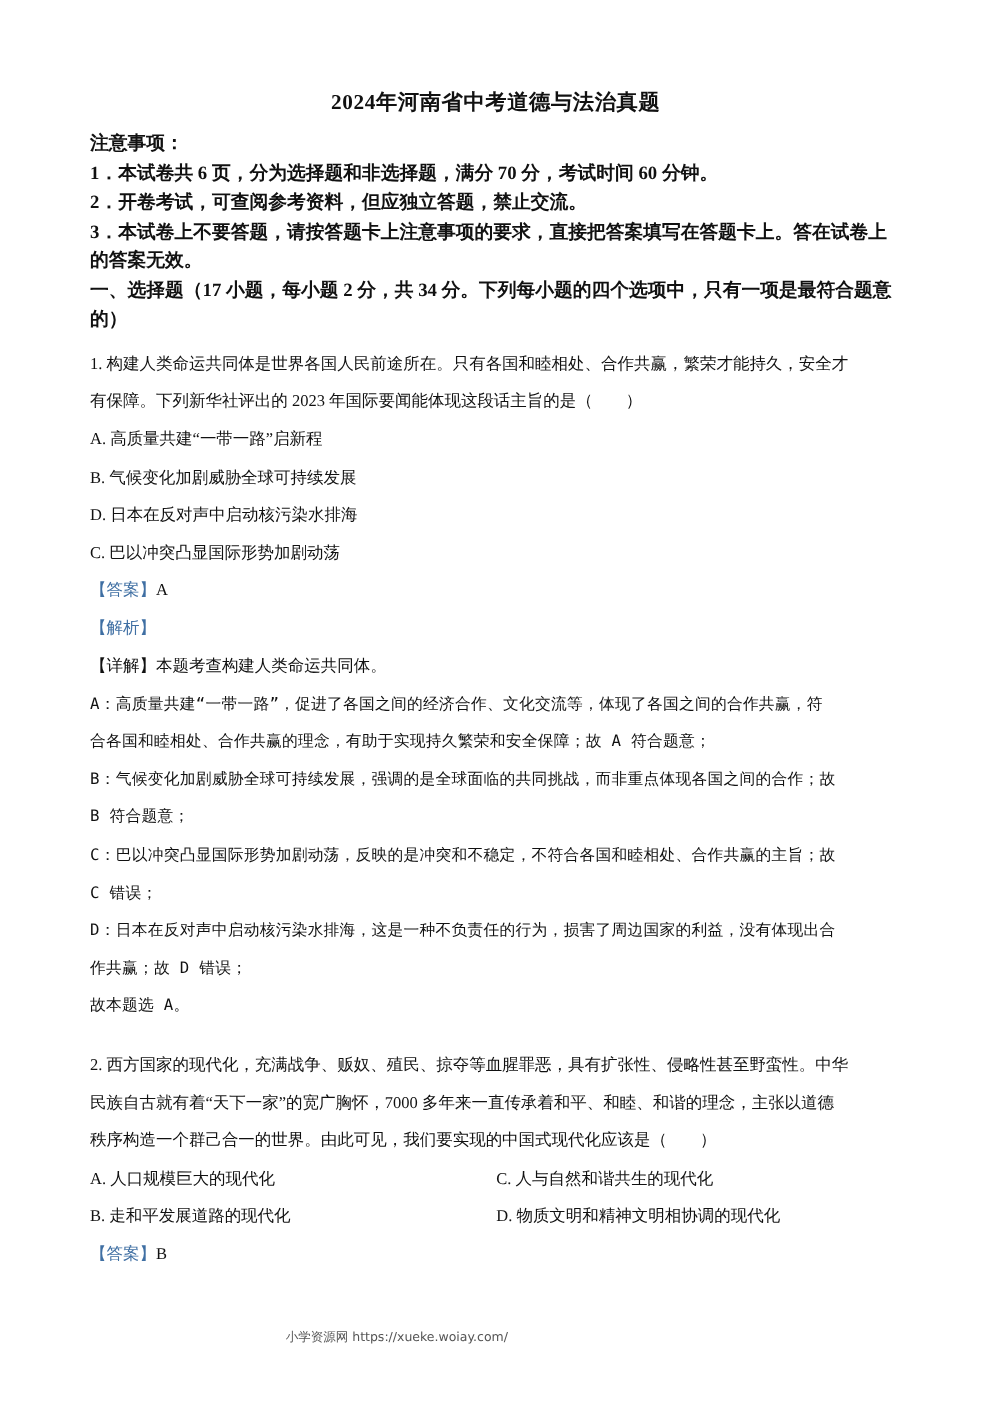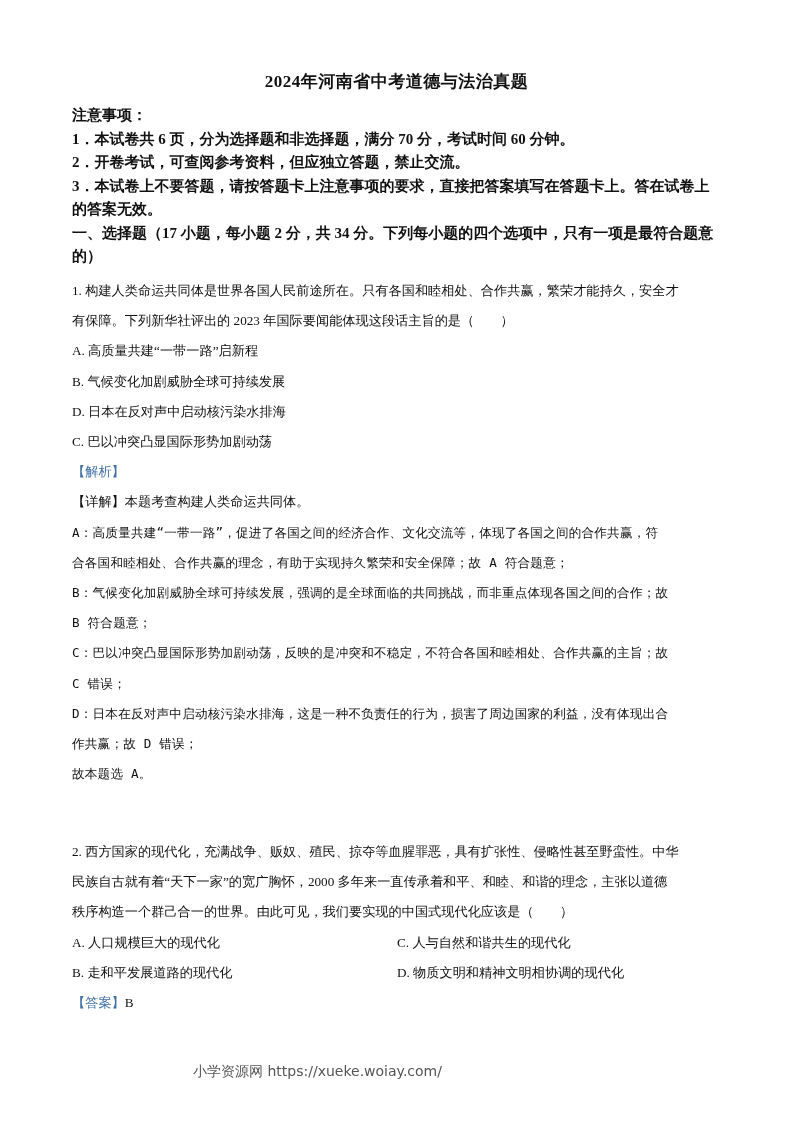--- a/index.html
+++ b/index.html
@@ -70,21 +70,21 @@
       display: grid;
       grid-template-columns: 325px 325px;
     }
     .footer {
       position: absolute;
       top: 1063px;
       left: 0;
       width: 635px;
       text-align: center;
       font-family: "DejaVu Sans", "Liberation Sans", sans-serif;
-      font-size: 14px;
+      font-size: 10px;
       color: #555555;
     }
     .answer-val {
       color: #111111;
     }
   </style>
 </head>
 <body>
 
 <div class="page">
@@ -99,40 +99,43 @@
     <span class="line wrap">一、选择题（17 小题，每小题 2 分，共 34 分。下列每小题的四个选项中，只有一项是最符合题意的）</span>
   </div>
 
   <div class="block body-text q1">
     <span class="line">1. 构建人类命运共同体是世界各国人民前途所在。只有各国和睦相处、合作共赢，繁荣才能持久，安全才</span>
     <span class="line">有保障。下列新华社评出的 2023 年国际要闻能体现这段话主旨的是（　　）</span>
     <span class="opt">A. 高质量共建“一带一路”启新程</span>
     <span class="opt">B. 气候变化加剧威胁全球可持续发展</span>
     <span class="opt">D. 日本在反对声中启动核污染水排海</span>
     <span class="opt">C. 巴以冲突凸显国际形势加剧动荡</span>
+    <span class="line">
+      <span class="label-blue">【答案】</span><span class="answer-val">A</span>
+    </span>
     <span class="line label-blue">【解析】</span>
     <span class="line">
       <span>【详解】</span><span>本题考查构建人类命运共同体。</span>
     </span>
     <div class="analysis">
       <span class="line">A：高质量共建“一带一路”，促进了各国之间的经济合作、文化交流等，体现了各国之间的合作共赢，符</span>
       <span class="line">合各国和睦相处、合作共赢的理念，有助于实现持久繁荣和安全保障；故 A 符合题意；</span>
       <span class="line">B：气候变化加剧威胁全球可持续发展，强调的是全球面临的共同挑战，而非重点体现各国之间的合作；故</span>
       <span class="line">B 符合题意；</span>
       <span class="line">C：巴以冲突凸显国际形势加剧动荡，反映的是冲突和不稳定，不符合各国和睦相处、合作共赢的主旨；故</span>
       <span class="line">C 错误；</span>
       <span class="line">D：日本在反对声中启动核污染水排海，这是一种不负责任的行为，损害了周边国家的利益，没有体现出合</span>
       <span class="line">作共赢；故 D 错误；</span>
       <span class="line">故本题选 A。</span>
     </div>
   </div>
 
   <div class="block body-text q2">
     <span class="line">2. 西方国家的现代化，充满战争、贩奴、殖民、掠夺等血腥罪恶，具有扩张性、侵略性甚至野蛮性。中华</span>
-    <span class="line">民族自古就有着“天下一家”的宽广胸怀，2000 多年来一直传承着和平、和睦、和谐的理念，主张以道德</span>
+    <span class="line">民族自古就有着“天下一家”的宽广胸怀，7000 多年来一直传承着和平、和睦、和谐的理念，主张以道德</span>
     <span class="line">秩序构造一个群己合一的世界。由此可见，我们要实现的中国式现代化应该是（　　）</span>
     <div class="opts-grid">
       <span>A. 人口规模巨大的现代化</span>
       <span>C. 人与自然和谐共生的现代化</span>
       <span>B. 走和平发展道路的现代化</span>
       <span>D. 物质文明和精神文明相协调的现代化</span>
     </div>
     <span class="line">
       <span class="label-blue">【答案】</span><span class="answer-val">B</span>
     </span>

